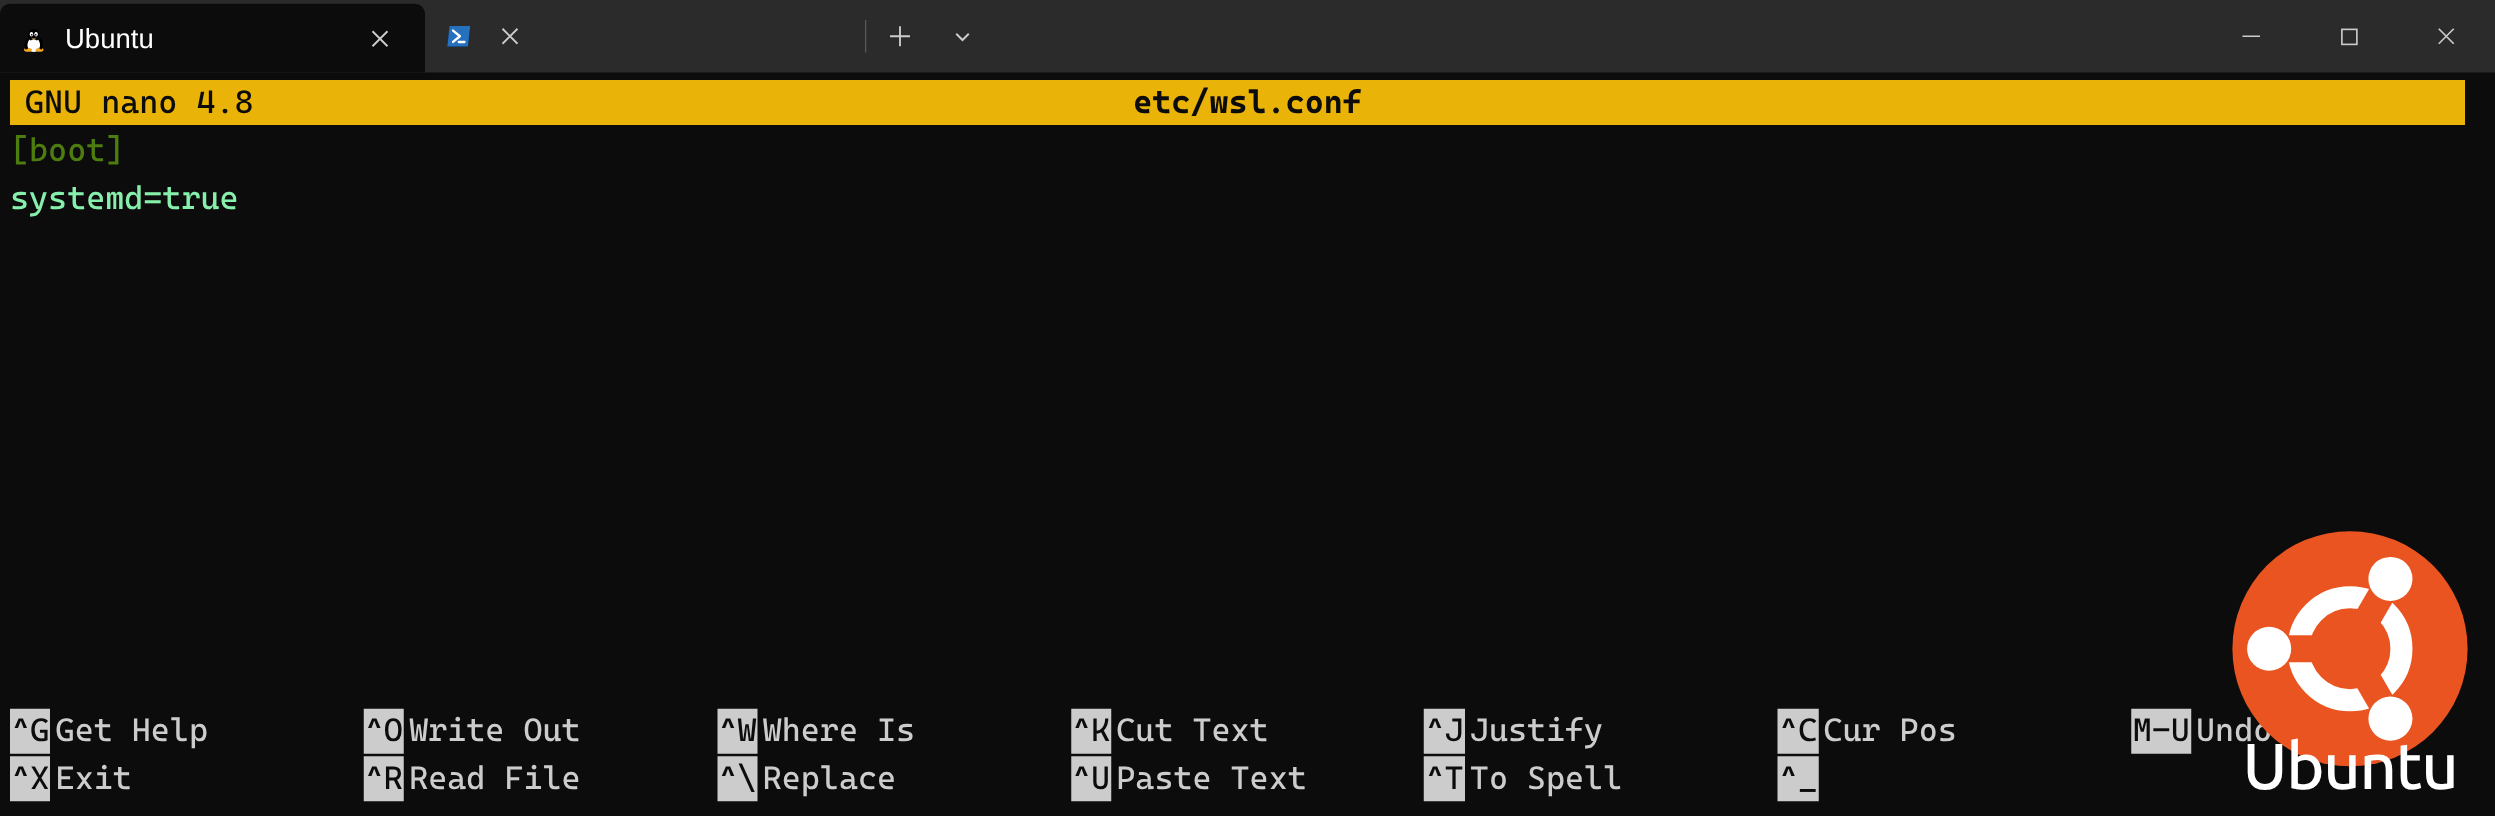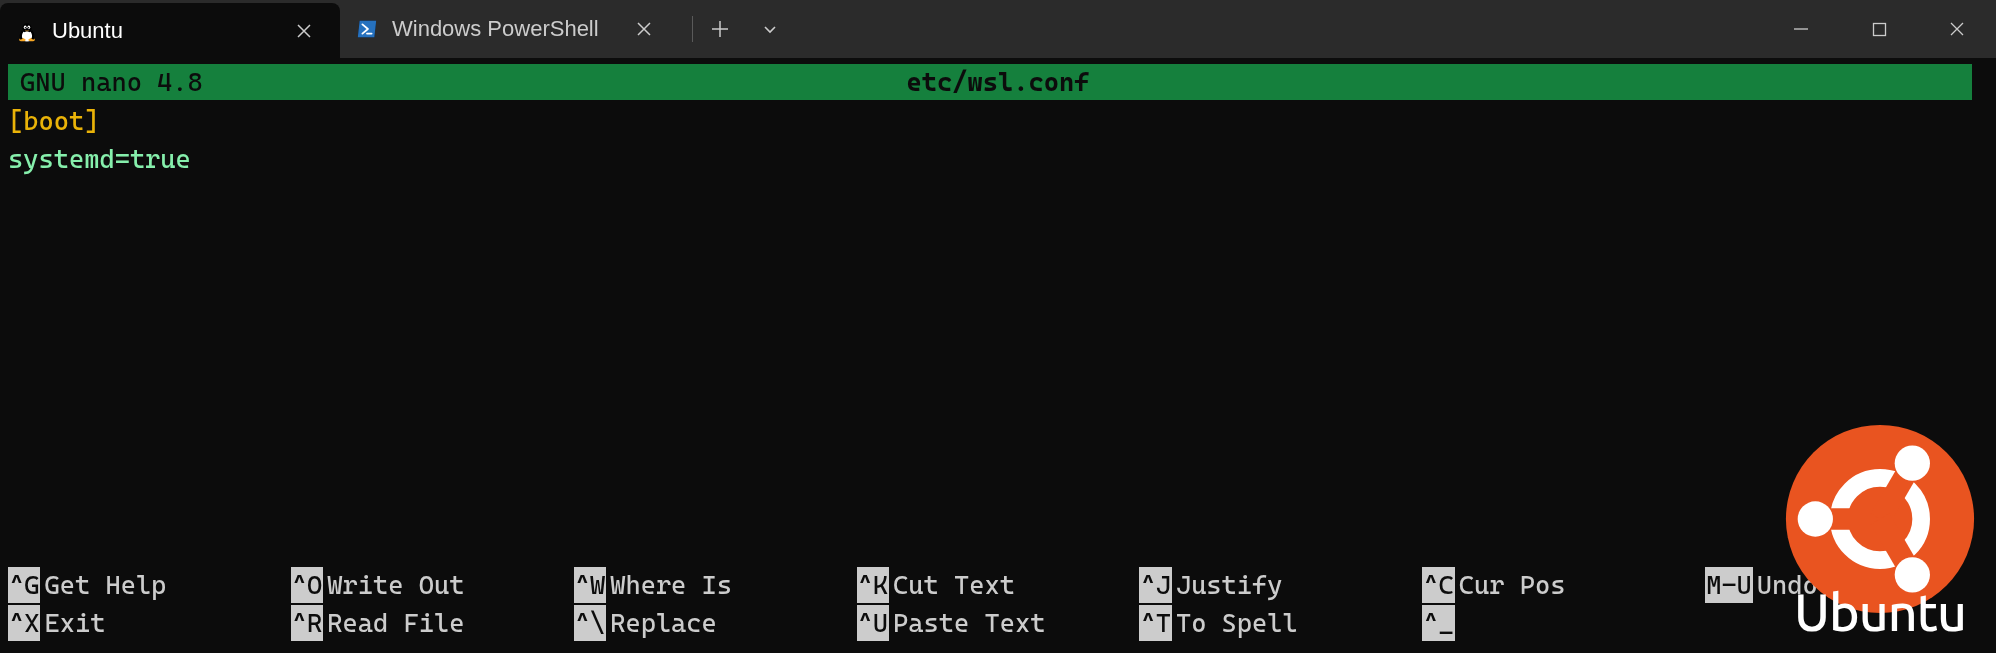--- a/index.html
+++ b/index.html
@@ -98,35 +98,35 @@
     
     .terminal {
       position: absolute;
       top: 58px;
       left: 0;
       right: 0;
       bottom: 0;
       padding: 6px 8px;
     }
     .nano-header {
-      background: #15803d;
+      background: #eab308;
       color: #0c0c0c;
       display: flex;
       padding: 0 12px;
       line-height: 36px;
       margin-bottom: 2px;
       width: calc(100% - 16px);
     }
     .nano-header .app { flex: 0 0 auto; }
     .nano-header .file { position: absolute; left: 50%; transform: translateX(-50%); font-weight: bold;}
     .editor {
       padding: 0 0px;
       line-height: 38px;
     }
-    .section { color: #eab308; }
+    .section { color: #4d7c0f; }
     .body-line { color: #86efac; }
     
     .shortcuts {
       position: absolute;
       bottom: 12px;
       left: 8px;
       right: 8px;
       display: grid;
       grid-template-columns: repeat(7, 1fr);
       grid-template-rows: repeat(2, auto);
@@ -197,21 +197,20 @@
 
   <div class="tab inactive">
     <span class="tab-icon">
       <svg viewBox="0 0 24 24" width="22" height="22">
         <path d="M4 3 H22 L20 21 H2 Z" fill="#012456"></path>
         <path d="M4 3 H22 L20 21 H2 Z" fill="#2671be"></path>
         <path d="M7 7 L13 12 L7 17" stroke="#fff" stroke-width="2" fill="none" stroke-linecap="round" stroke-linejoin="round"></path>
         <path d="M12 17 H17" stroke="#fff" stroke-width="2" stroke-linecap="round"></path>
       </svg>
     </span>
-    <span class="tab-title">Windows PowerShell</span>
     <span class="tab-close">
       <svg width="14" height="14" viewBox="0 0 14 14">
           <path d="M1 1 L13 13 M13 1 L1 13" stroke="#cccccc" stroke-width="1.5"></path>
         </svg>
     </span>
   </div>
 
   <div class="titlebar-actions">
     <div class="divider-v"></div>
     <div class="titlebar-btn">

